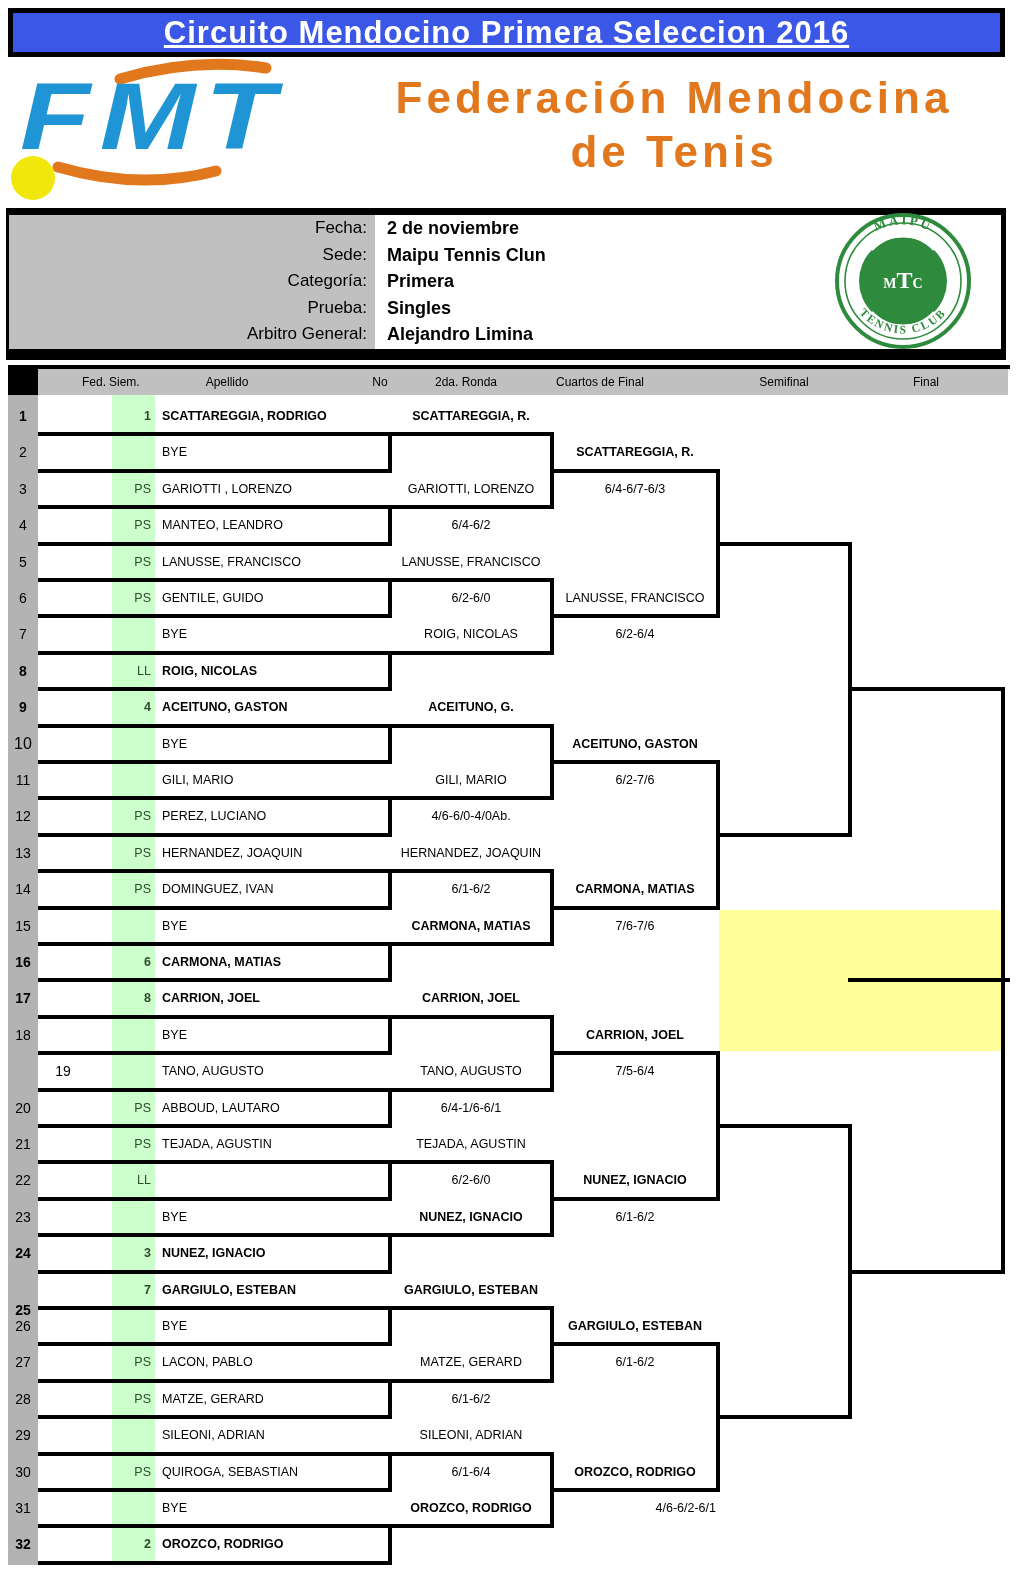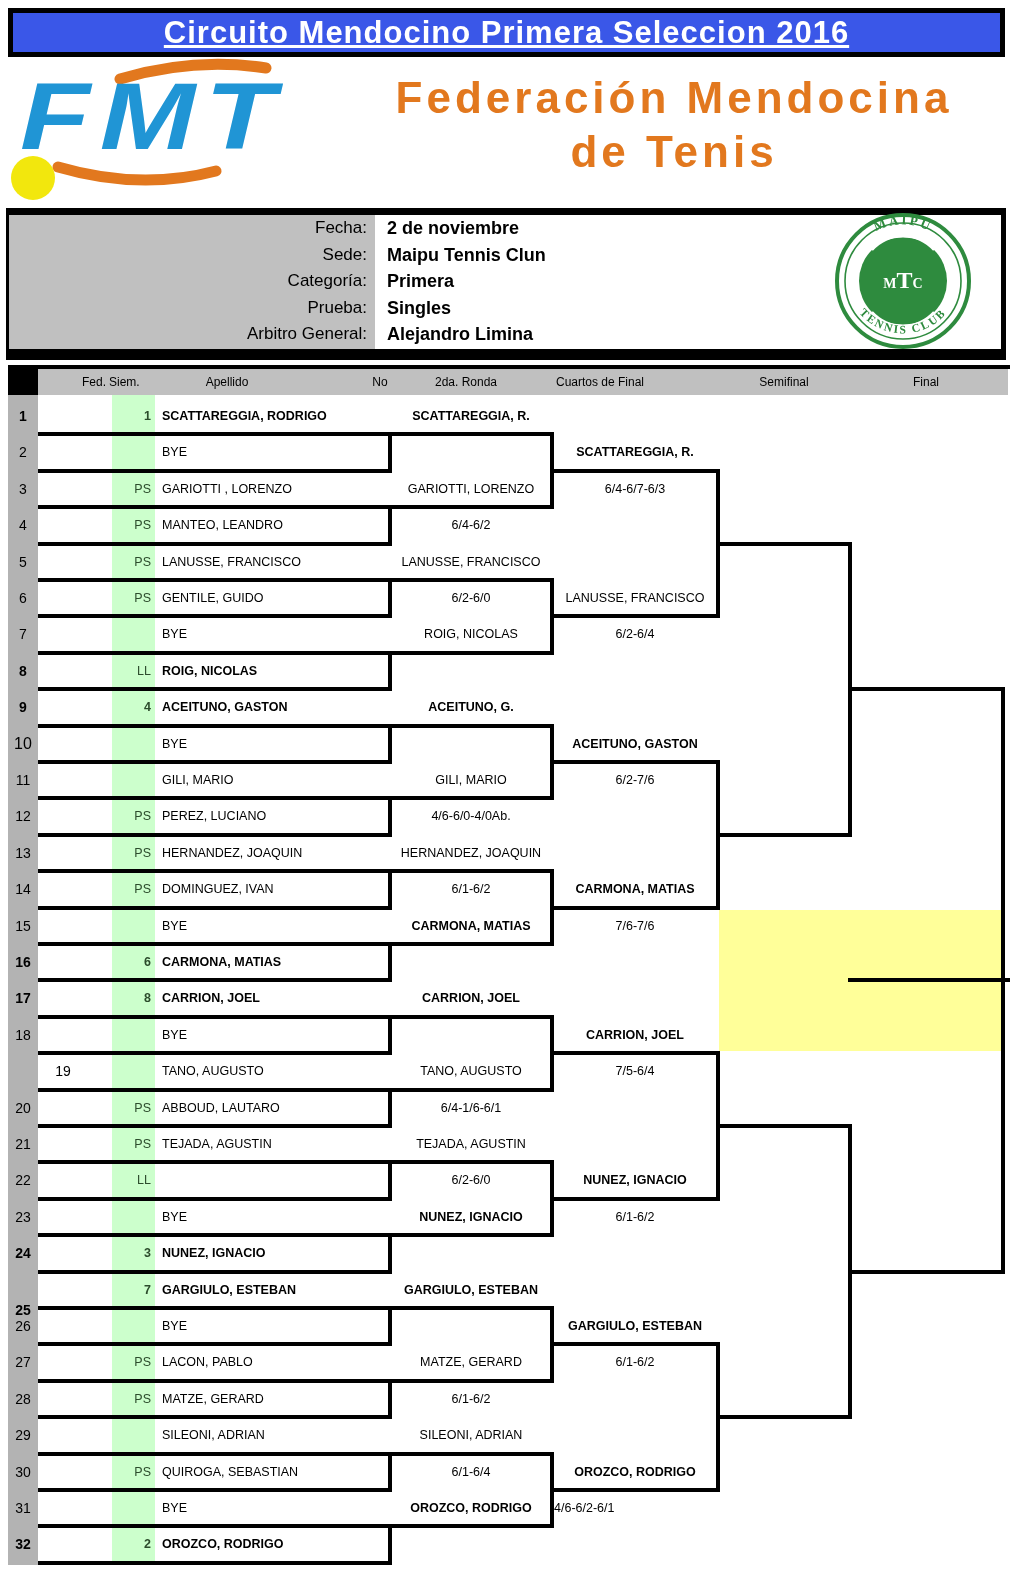--- a/index.html
+++ b/index.html
@@ -305,16 +305,16 @@
       <div class="rowtext" style="top: 762px; height: 36.4px; line-height: 36.4px; left: 554px; width: 162px; text-align: center;">6/2-7/6</div>
       <div class="rowtext bold" style="top: 871.2px; height: 36.4px; line-height: 36.4px; left: 554px; width: 162px; text-align: center;">CARMONA, MATIAS</div>
       <div class="rowtext" style="top: 907.6px; height: 36.4px; line-height: 36.4px; left: 554px; width: 162px; text-align: center;">7/6-7/6</div>
       <div class="rowtext bold" style="top: 1016.8px; height: 36.4px; line-height: 36.4px; left: 554px; width: 162px; text-align: center;">CARRION, JOEL</div>
       <div class="rowtext" style="top: 1053.2px; height: 36.4px; line-height: 36.4px; left: 554px; width: 162px; text-align: center;">7/5-6/4</div>
       <div class="rowtext bold" style="top: 1162.4px; height: 36.4px; line-height: 36.4px; left: 554px; width: 162px; text-align: center;">NUNEZ, IGNACIO</div>
       <div class="rowtext" style="top: 1198.8px; height: 36.4px; line-height: 36.4px; left: 554px; width: 162px; text-align: center;">6/1-6/2</div>
       <div class="rowtext bold" style="top: 1308px; height: 36.4px; line-height: 36.4px; left: 554px; width: 162px; text-align: center;">GARGIULO, ESTEBAN</div>
       <div class="rowtext" style="top: 1344.4px; height: 36.4px; line-height: 36.4px; left: 554px; width: 162px; text-align: center;">6/1-6/2</div>
       <div class="rowtext bold" style="top: 1453.6px; height: 36.4px; line-height: 36.4px; left: 554px; width: 162px; text-align: center;">OROZCO, RODRIGO</div>
-      <div class="rowtext" style="top: 1490px; height: 36.4px; line-height: 36.4px; left: 554px; width: 162px; text-align: left;">4/6-6/2-6/1</div>
+      <div class="rowtext" style="top: 1490px; height: 36.4px; line-height: 36.4px; left: 554px; width: 162px; text-align: right;">4/6-6/2-6/1</div>
     </div>
 
 </div>
 
 </body></html>

